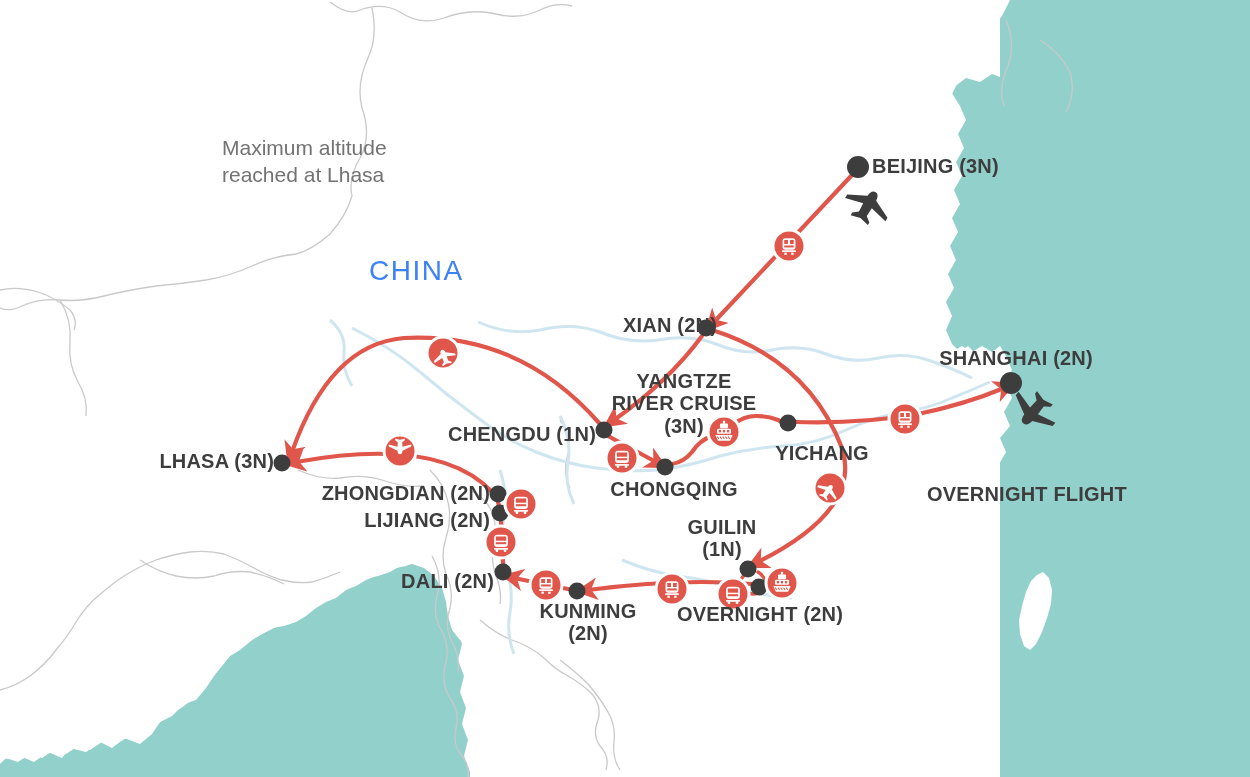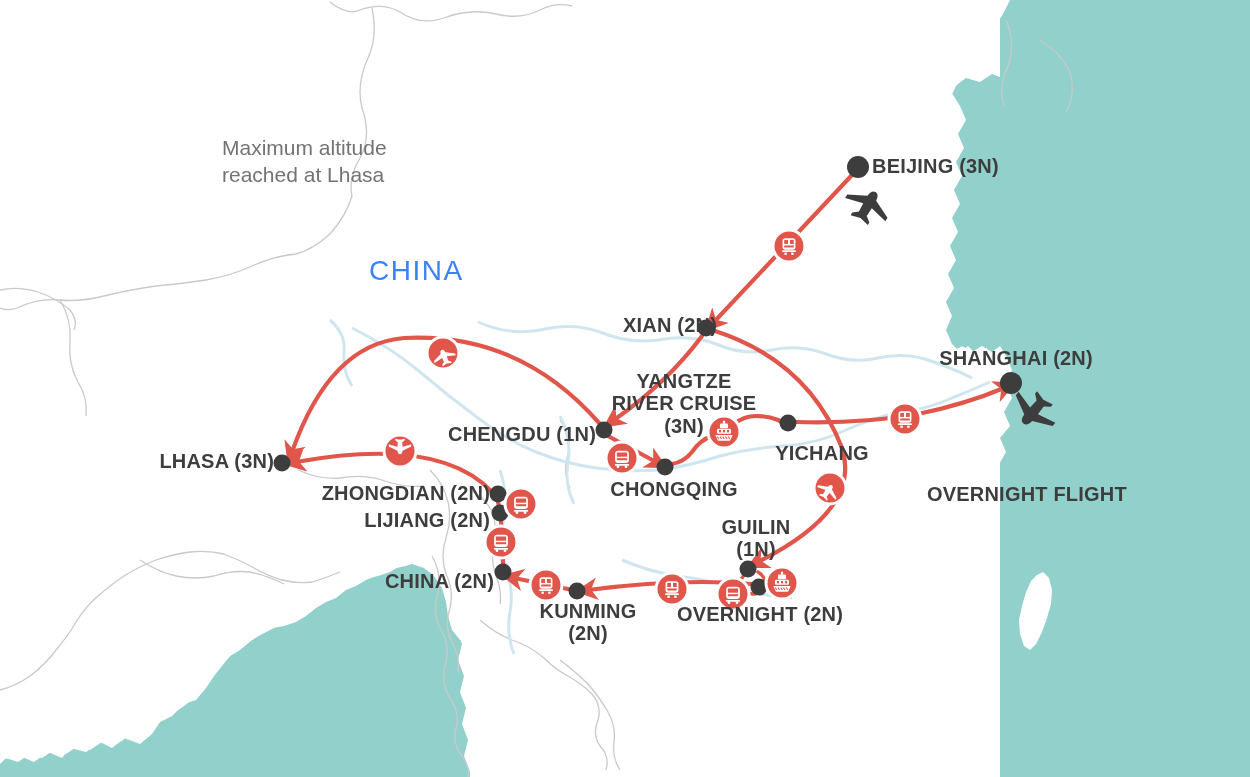--- a/index.html
+++ b/index.html
@@ -398,25 +398,25 @@
       <div class="city-label ctr" style="white-space: pre-line; left: 1016px; top: 347px; transform: translateX(-50%);">SHANGHAI (2N)</div>
       <div class="city-label right" style="white-space: pre-line; right: 654px; top: 423px;">CHENGDU (1N)</div>
       <div class="city-label ctr" style="white-space: pre-line; left: 674px; top: 478px; transform: translateX(-50%);">CHONGQING</div>
       <div class="city-label ctr" style="white-space: pre-line; left: 790px; top: 442px; transform: translateX(-50%); margin-left: 32px;">YICHANG</div>
       <div class="city-label ctr" style="white-space: pre-line; left: 684px; top: 370px; transform: translateX(-50%);">YANGTZE
 RIVER CRUISE
 (3N)</div>
       <div class="city-label right" style="white-space: pre-line; right: 976px; top: 450px;">LHASA (3N)</div>
       <div class="city-label right" style="white-space: pre-line; right: 760px; top: 482px;">ZHONGDIAN (2N)</div>
       <div class="city-label right" style="white-space: pre-line; right: 760px; top: 509px; margin-left: 20px;">LIJIANG (2N)</div>
-      <div class="city-label right" style="white-space: pre-line; right: 756px; top: 570px;">CHINA (2N)</div>
+      <div class="city-label right" style="white-space: pre-line; right: 756px; top: 570px;">DALI (2N)</div>
       <div class="city-label ctr" style="white-space: pre-line; left: 588px; top: 600px; transform: translateX(-50%);">KUNMING
 (2N)</div>
       <div class="city-label ctr" style="white-space: pre-line; left: 760px; top: 603px; transform: translateX(-50%);">OVERNIGHT (2N)</div>
-      <div class="city-label ctr" style="white-space: pre-line; left: 756px; top: 516px; transform: translateX(-50%);">GUILIN
+      <div class="city-label ctr" style="white-space: pre-line; left: 722px; top: 516px; transform: translateX(-50%);">GUILIN
 (1N)</div>
     </div>
 
   <div class="country-label" style="left:369px;top:255px;">CHINA</div>
 
   <div class="city-label ctr" style="left:927px;top:450px;margin-top:33px;">OVERNIGHT FLIGHT</div>
 
   <div id="altitude-caption">Maximum altitude
 reached at Lhasa</div>
 

